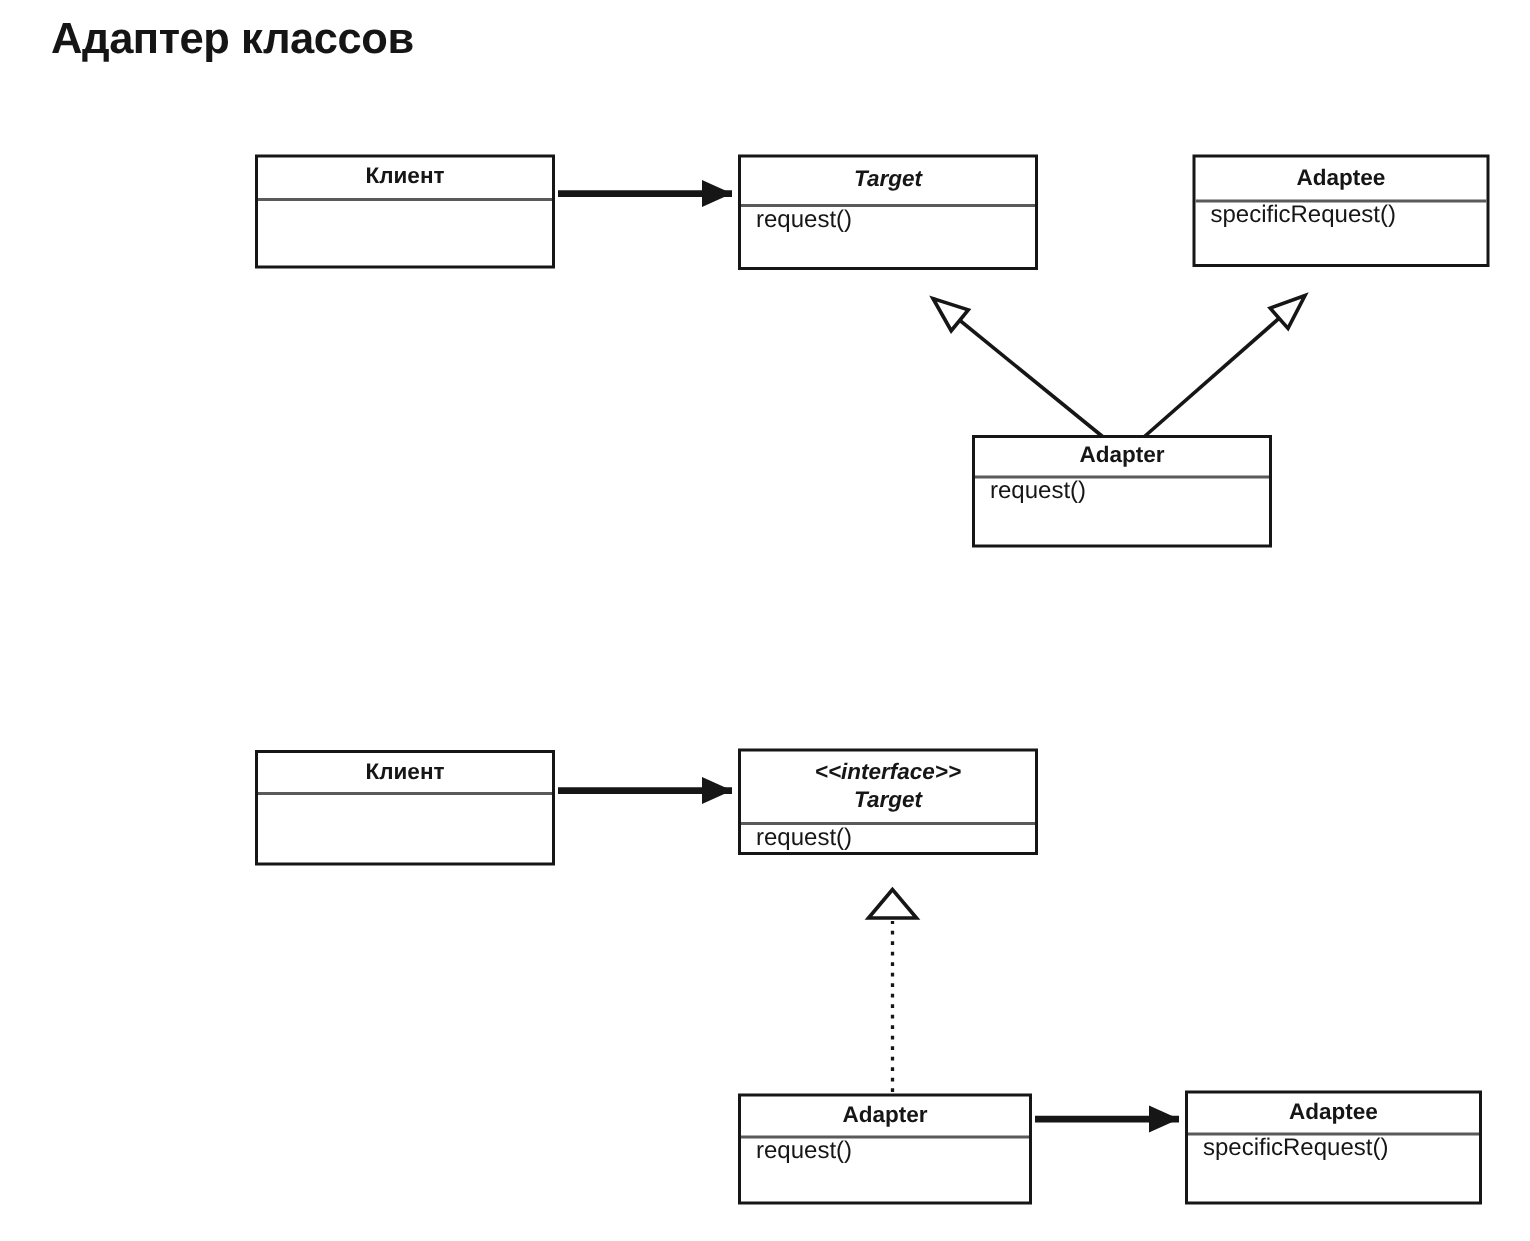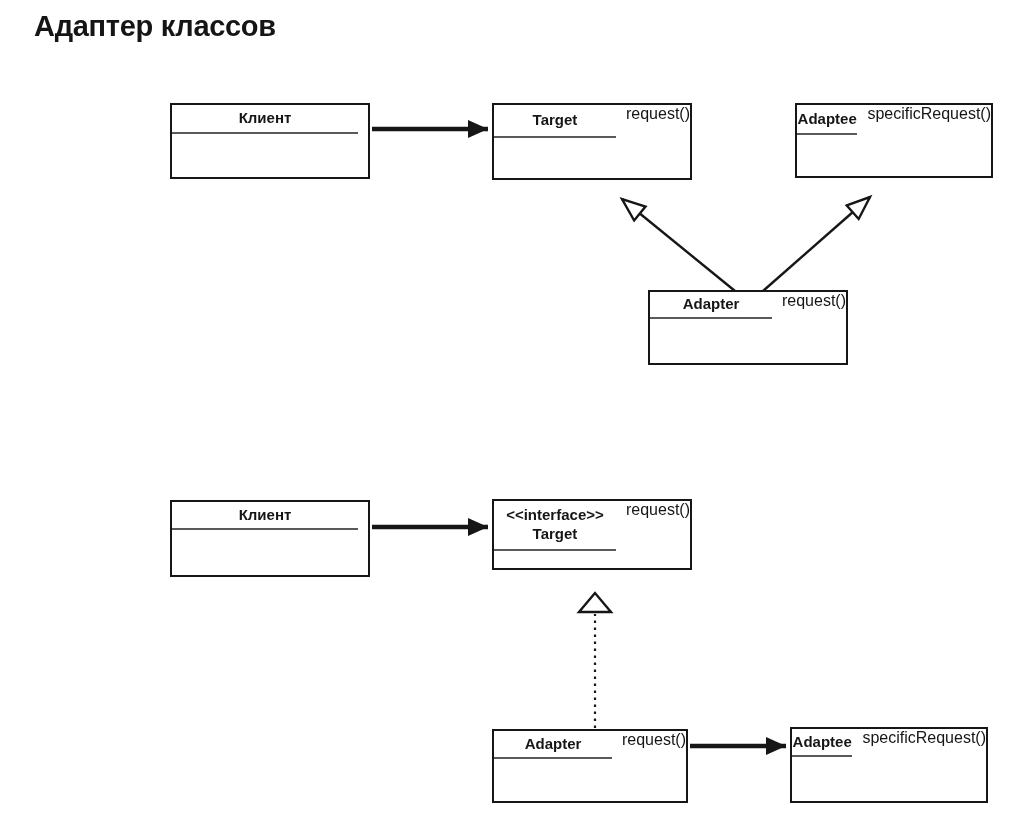--- a/index.html
+++ b/index.html
@@ -34,32 +34,32 @@
     display: flex;
     flex-direction: column;
     align-items: center;
     justify-content: center;
     font-size: 15px;
     font-weight: bold;
     color: #161616;
     line-height: 1.25;
     text-align: center;
   }
-  .uml-title.italic { }
+  .uml-title.italic { font-style: italic; }
   .uml-body {
     box-sizing: border-box;
     flex: 1;
     display: flex;
     align-items: flex-start;
     padding: 0 0 0 10px;
     font-size: 16px;
     color: #161616;
     white-space: nowrap;
   }
-  .uml-box { display: flex; flex-direction: row; }
+  .uml-box { display: flex; flex-direction: column; }
   .overlay {
     position: absolute;
     left: 0; top: 0;
     width: 1020px;
     height: 827px;
     pointer-events: none;
   }
   .assoc { stroke: #161616; stroke-width: 4.5; }
   .gen   { stroke: #161616; stroke-width: 2.4; }
   .dash  { stroke: #161616; stroke-width: 2.2; stroke-dasharray: 2.5 4.5; }

